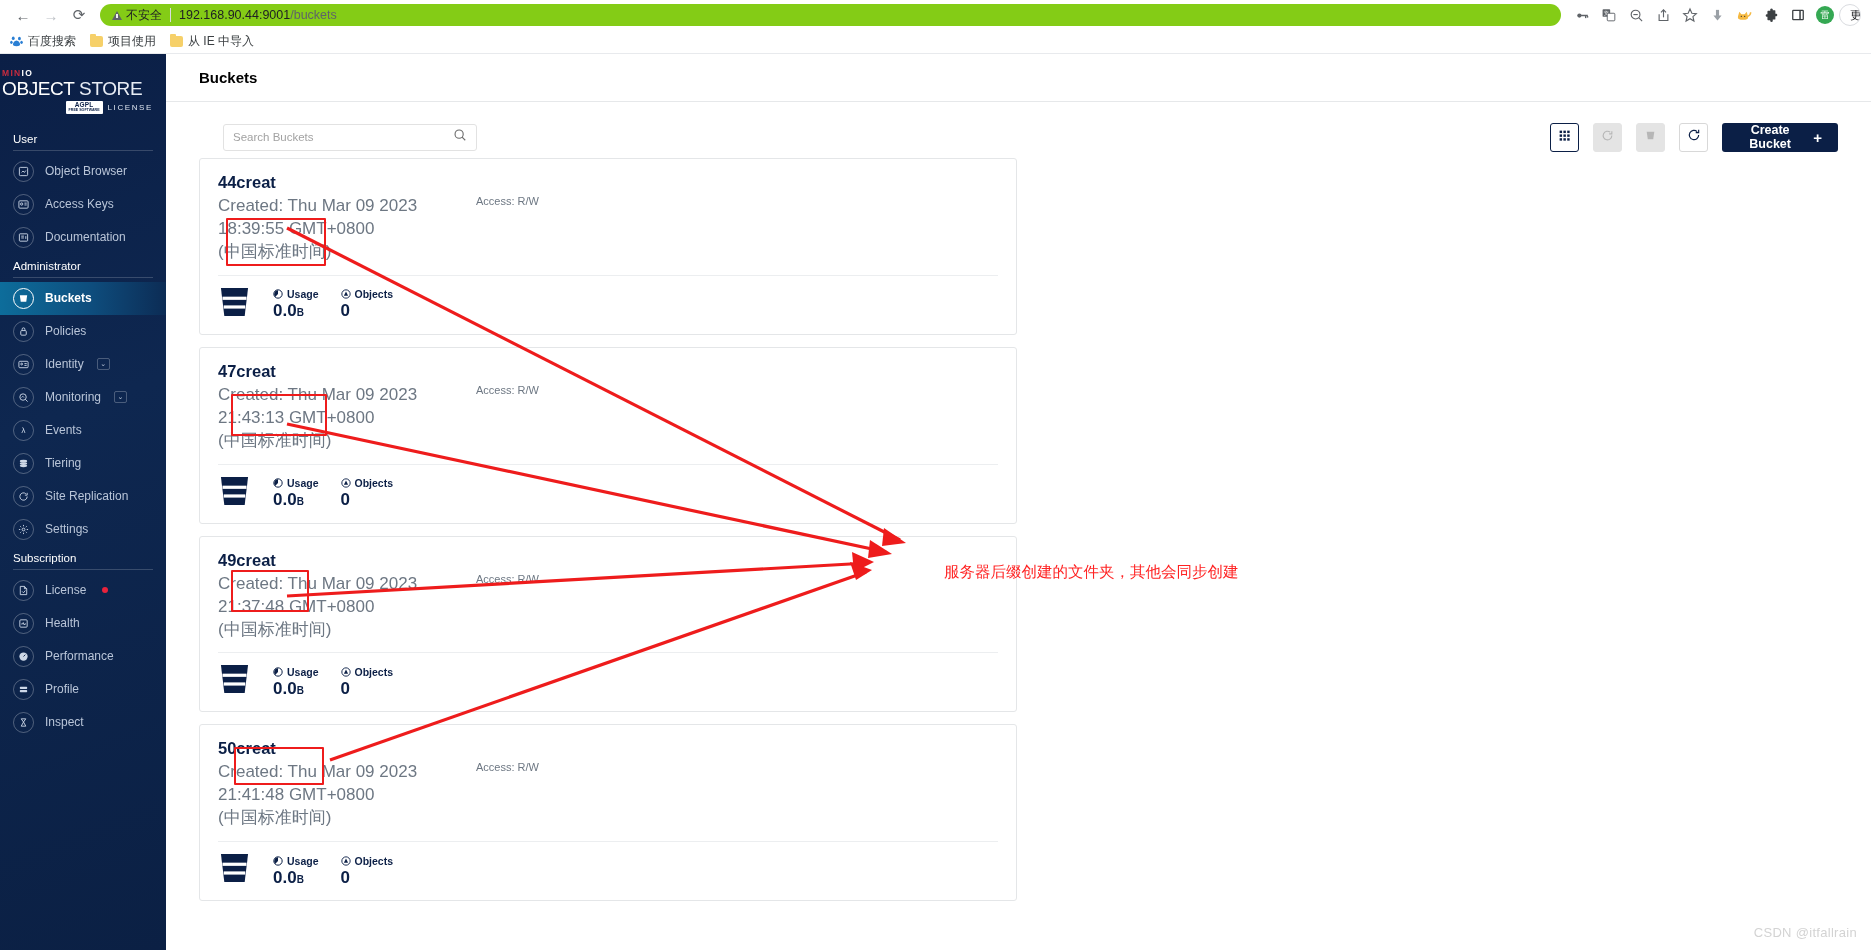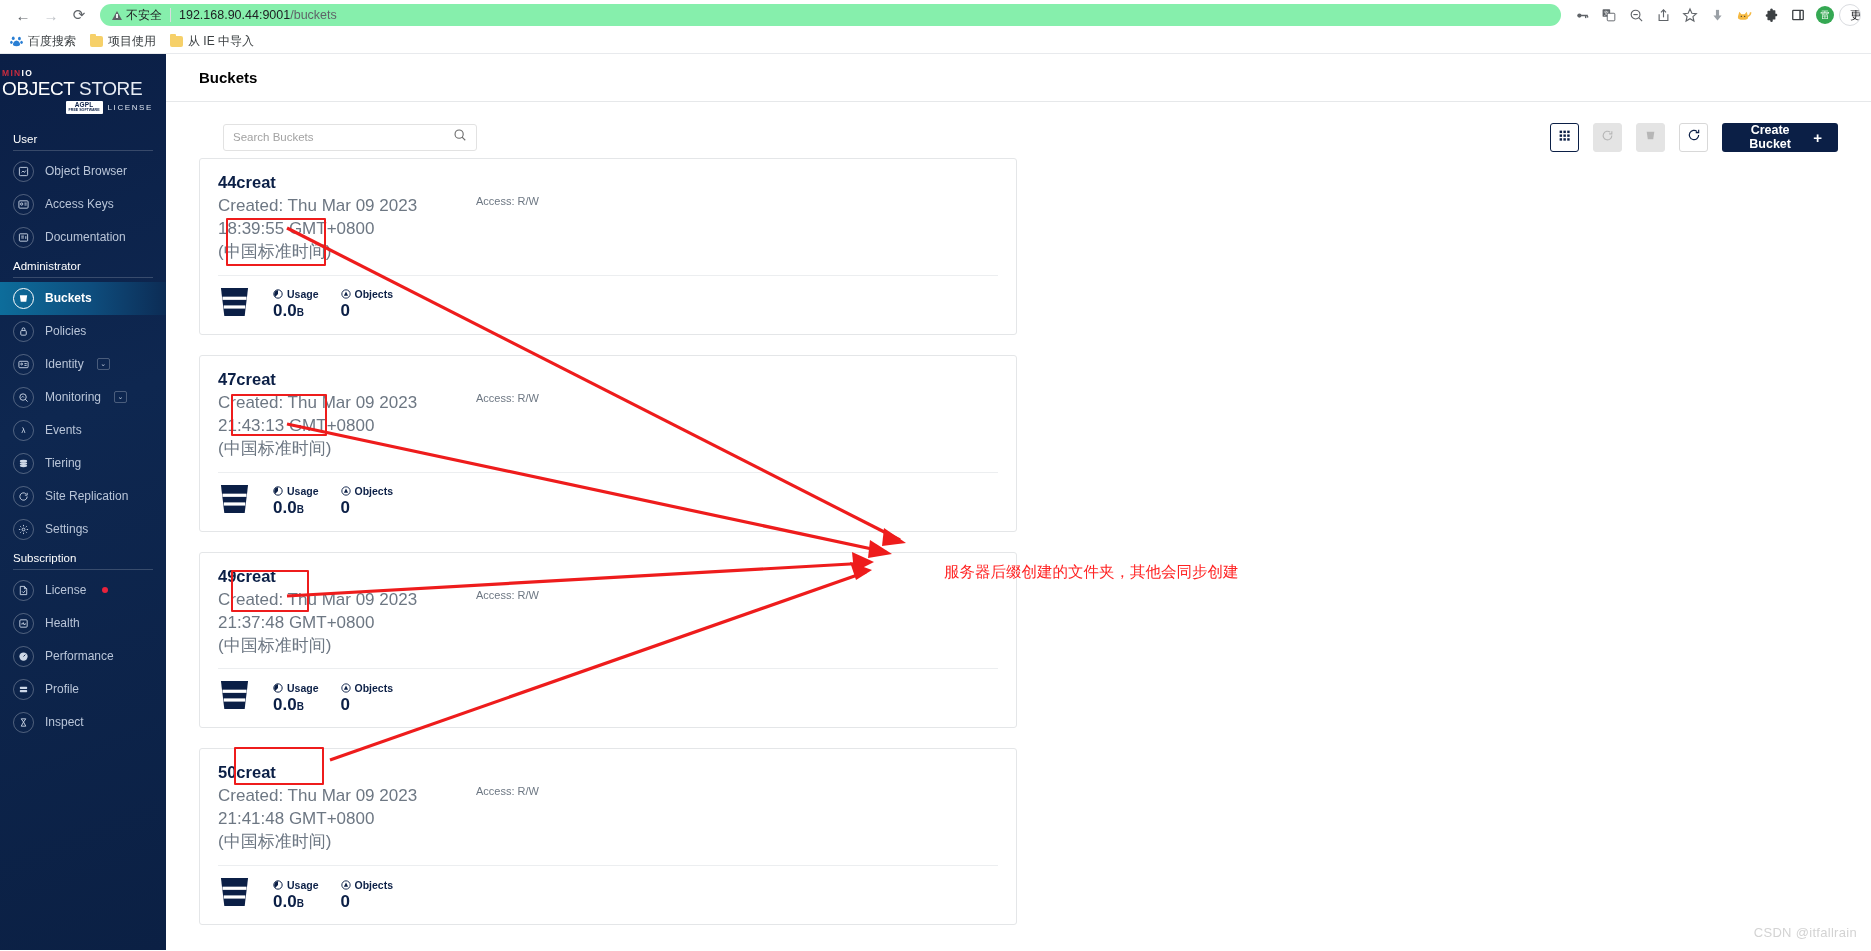--- a/index.html
+++ b/index.html
@@ -30,21 +30,21 @@
     border-radius: 50%;
     flex: 0 0 auto;
   }
   .nav-btn.disabled { color: #bdc1c6; }
   .omnibox {
     flex: 1 1 auto;
     height: 22px;
     display: flex;
     align-items: center;
     margin-left: 6px;
-    background: #86efac;
+    background: #84cc16;
     border-radius: 12px;
     padding: 0 12px;
     min-width: 0;
   }
   .omnibox-left {
     display: flex; align-items: center; gap: 4px;
     flex: 0 0 auto;
   }
   .warn-tri {
     width: 0; height: 0;
@@ -330,21 +330,21 @@
     width: 116px;
     justify-content: center;
   }
   .plus-ico { font-size: 15px; font-weight: bold; line-height: 1; }
 
   
   .bucket-list {
     width: 818px;
     display: flex;
     flex-direction: column;
-    gap: 20px;
+    gap: 12px;
   }
   .bucket-card {
     border: 1px solid #e4e6e8;
     border-radius: 3px;
     background: #fff;
     padding: 14px 18px 12px 18px;
   }
   .bucket-name {
     font-size: 16.5px;
     font-weight: bold;

